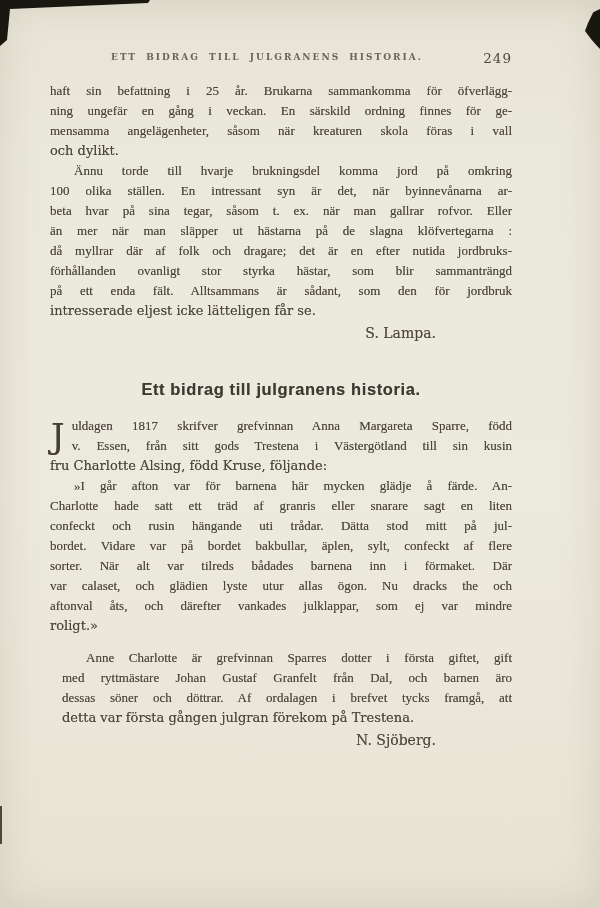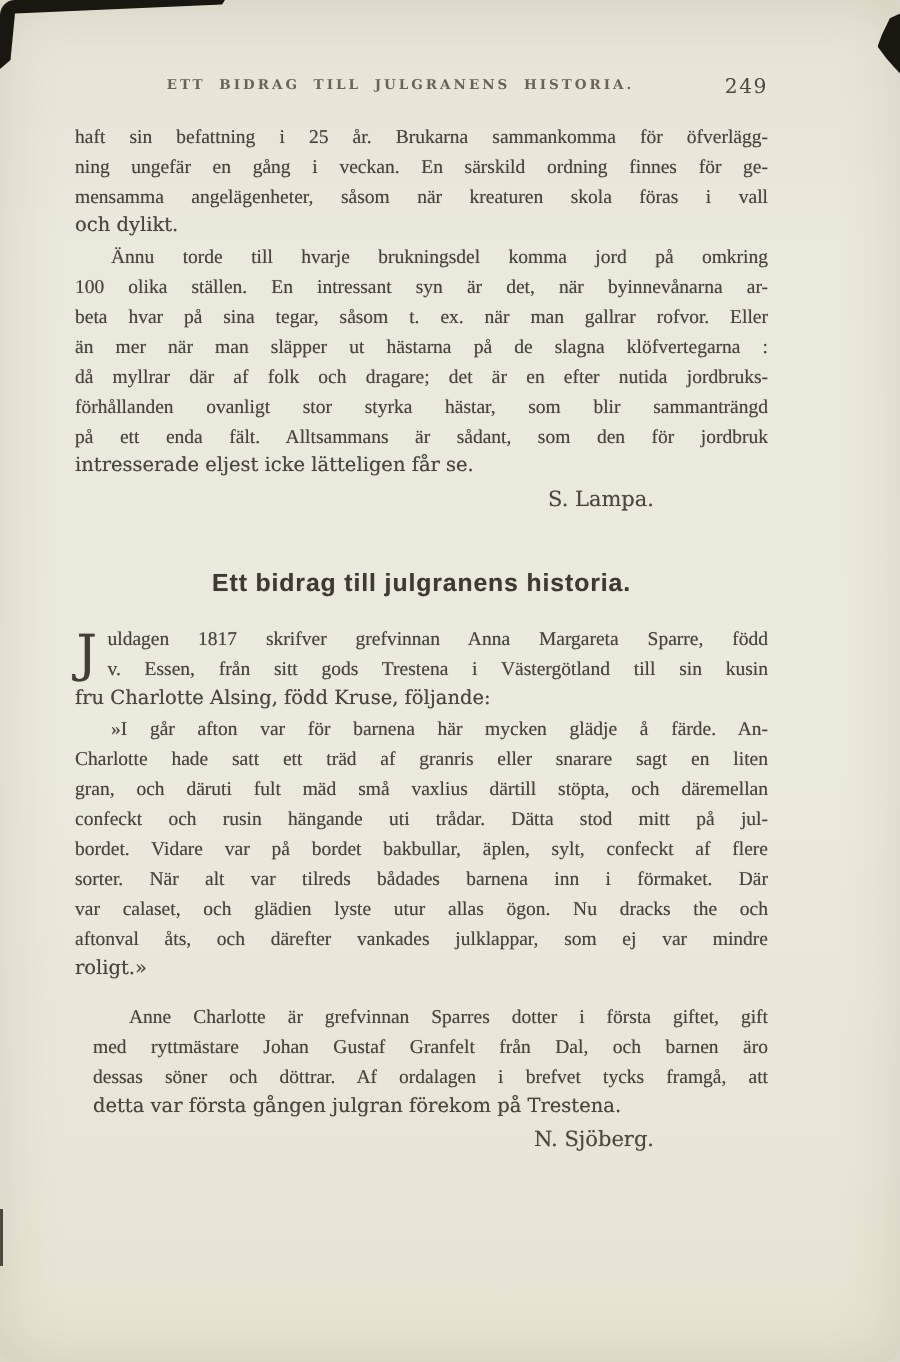--- a/index.html
+++ b/index.html
@@ -7,21 +7,20 @@
   body{
     width:600px;height:908px;overflow:hidden;
     background:#dcd8c9;
     font-family:"DejaVu Serif","Liberation Serif",serif;
   }
   .page{
     position:relative;width:600px;height:908px;overflow:hidden;
     background:linear-gradient(180deg,#e7e4d6 0%,#ebe8dc 18%,#ece9dd 55%,#e9e6d8 85%,#e6e3d3 100%);
     box-shadow:inset 0 0 40px rgba(120,110,85,.18);
     color:#4a443c;
-    border-radius:10px;
   }
   
   .artifact{position:absolute;background:#19170f;}
   .artifact.tl{
     left:0;top:0;width:150px;height:46px;
     clip-path:polygon(0 0,150px 0,148px 3px,10px 9px,7px 40px,0 46px);
   }
   .artifact.tr{
     right:0;top:9px;width:15px;height:40px;
     clip-path:polygon(100% 0,55% 8%,20% 35%,0 55%,40% 75%,70% 88%,100% 100%);
@@ -116,21 +115,20 @@
     <div class="article">
         <div class="para">
           <span class="dropcap">J</span>
           <div class="line jl">uldagen 1817 skrifver grefvinnan Anna Margareta Sparre, född</div>
           <div class="line jl">v. Essen, från sitt gods Trestena i Västergötland till sin kusin</div>
           <div class="line">fru Charlotte Alsing, född Kruse, följande:</div>
         </div>
         <div class="para">
           <div class="line jl ind">»I går afton var för barnena här mycken glädje å färde.  An-</div>
           <div class="line jl">Charlotte hade satt ett träd af granris eller snarare sagt en liten</div>
-          <div class="line jl">gran, och däruti fult mäd små vaxlius därtill stöpta, och däremellan</div>
           <div class="line jl">confeckt och rusin hängande uti trådar.  Dätta stod mitt på jul-</div>
           <div class="line jl">bordet.  Vidare var på bordet bakbullar, äplen, sylt, confeckt af flere</div>
           <div class="line jl">sorter.  När alt var tilreds bådades barnena inn i förmaket.  Där</div>
           <div class="line jl">var calaset, och glädien lyste utur allas ögon.  Nu dracks the och</div>
           <div class="line jl">aftonval åts, och därefter vankades julklappar, som ej var mindre</div>
           <div class="line">roligt.»</div>
         </div>
         <div class="para gap">
           <div class="line jl ind">Anne Charlotte är grefvinnan Sparres dotter i första giftet, gift</div>
           <div class="line jl">med ryttmästare Johan Gustaf Granfelt från Dal, och barnen äro</div>

